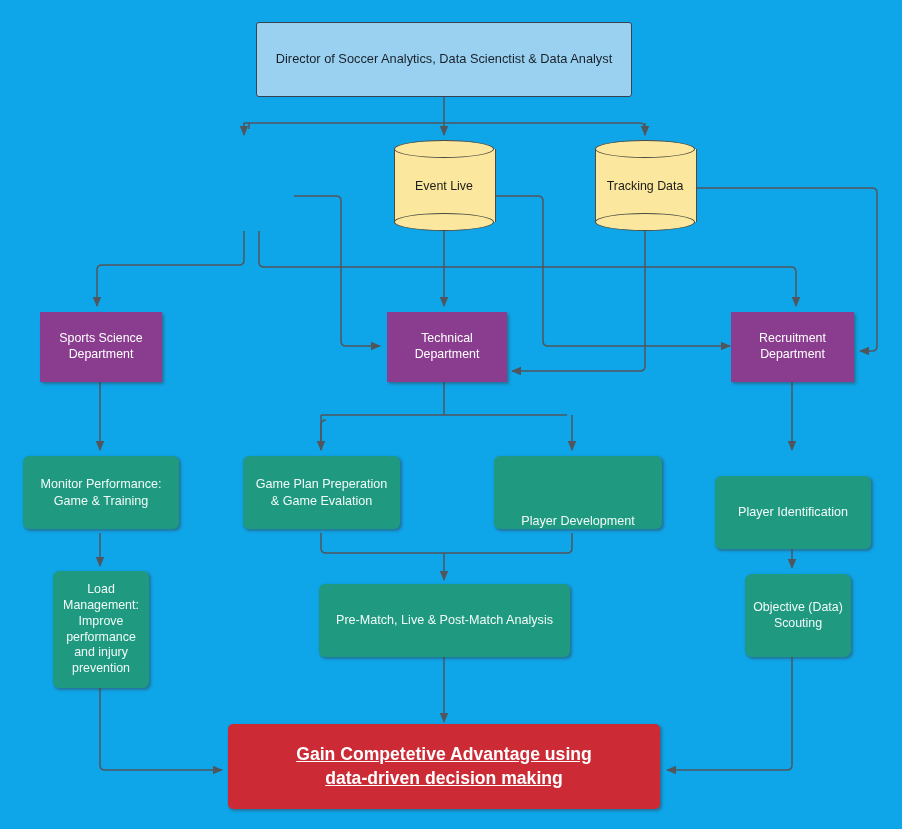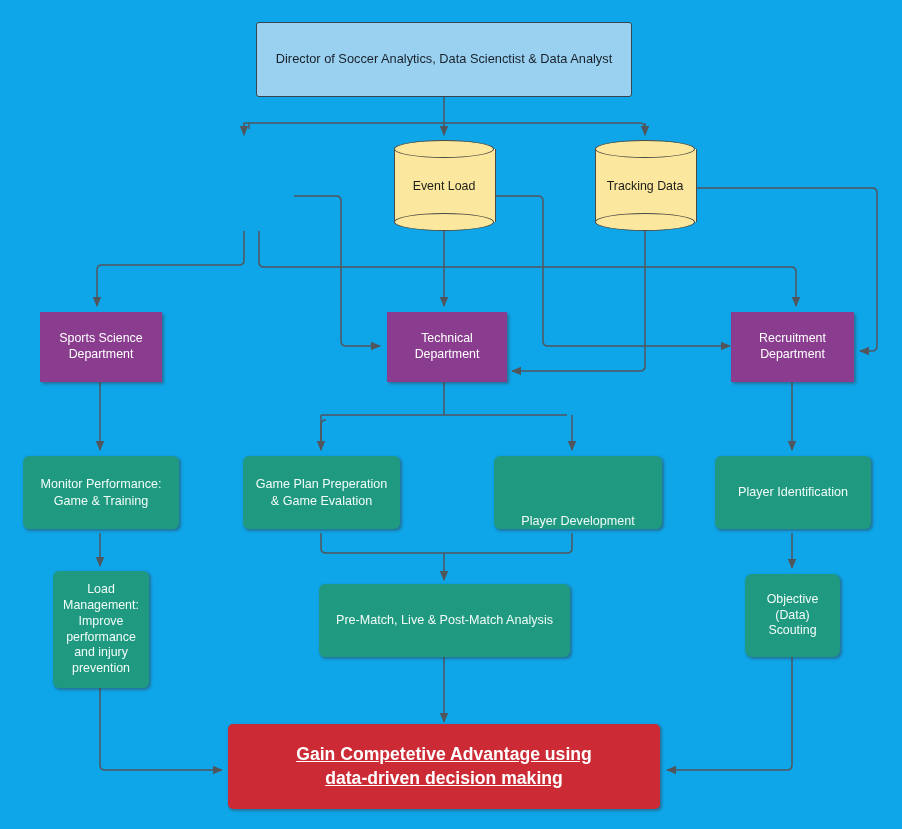--- a/index.html
+++ b/index.html
@@ -89,21 +89,21 @@
   <div class="node n-head" style="left:256px;top:22px;width:376px;height:75px;">
     <span class="lbl">Director of Soccer Analytics, Data Scienctist &amp; Data Analyst</span>
   </div>
 
 
   <div class="cyl" style="left:394px;top:140px;width:100px;height:91px;">
     <div class="body"></div>
     <div class="bot"></div>
     <div class="cap"></div>
     <div class="top"></div>
-    <div class="txt">Event Load</div>
+    <div class="txt">Event Live</div>
   </div>
 
   <div class="cyl" style="left:595px;top:140px;width:100px;height:91px;">
     <div class="body"></div>
     <div class="bot"></div>
     <div class="cap"></div>
     <div class="top"></div>
     <div class="txt">Tracking Data</div>
   </div>
 
@@ -139,33 +139,33 @@
     <span class="lbl">
       <span>Game Plan Preperation</span><br>
       <span>&amp; Game Evalation</span>
     </span>
   </div>
 
   <div class="node n-task shadow" style="left:494px;top:456px;width:168px;height:73px;align-items:flex-end;">
     <span class="lbl">Player Development</span>
   </div>
 
-  <div class="node n-task shadow" style="left:715px;top:456px;width:156px;height:73px;">
+  <div class="node n-task shadow" style="left:715px;top:476px;width:156px;height:73px;">
     <span class="lbl">Player Identification</span>
   </div>
 
   <div class="node n-task narrow shadow" style="left:53px;top:571px;width:96px;height:117px;">
     <span class="lbl">Load Management: Improve performance and injury prevention</span>
   </div>
 
   <div class="node n-task shadow" style="left:319px;top:584px;width:251px;height:73px;">
     <span class="lbl">Pre-Match, Live &amp; Post-Match Analysis</span>
   </div>
 
-  <div class="node n-task narrow shadow" style="left:745px;top:574px;width:95px;height:83px;border-radius:7px;">
+  <div class="node n-task narrow shadow" style="left:745px;top:574px;width:106px;height:83px;border-radius:7px;">
     <span class="lbl">Objective (Data) Scouting</span>
   </div>
 
   <div class="node n-goal shadow" style="left:228px;top:724px;width:432px;height:85px;">
     <span class="lbl">
       <span>Gain Competetive Advantage using</span><br>
       <span>data-driven decision making</span>
     </span>
   </div>
 

